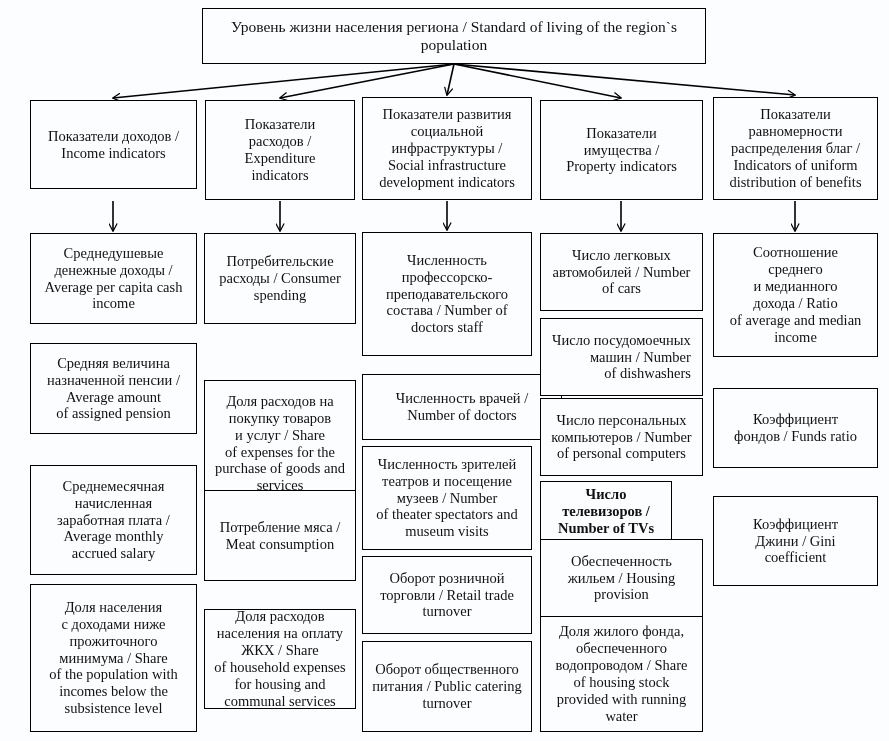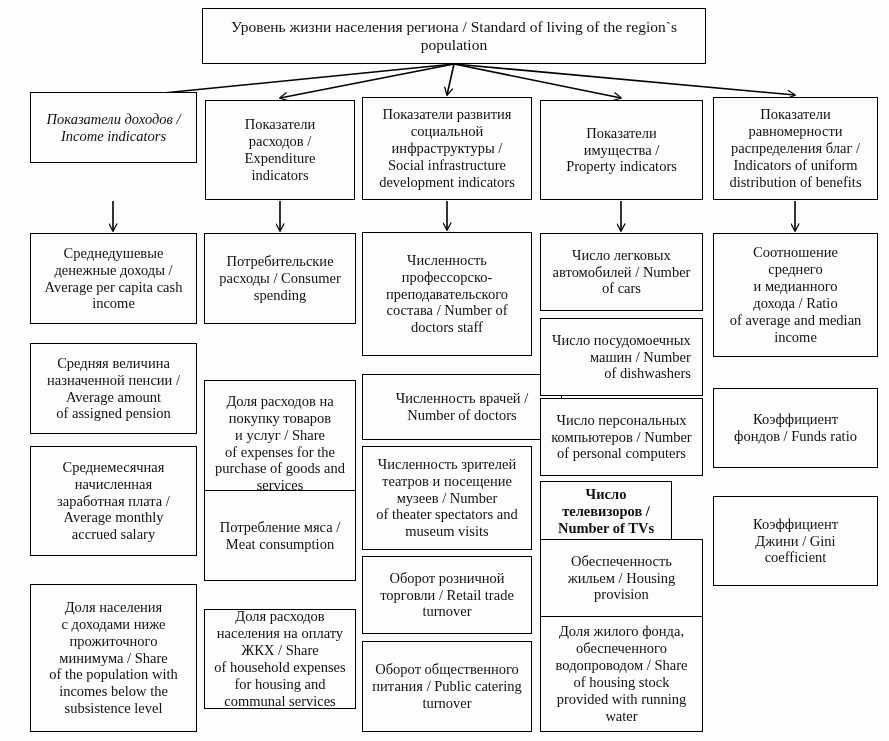--- a/index.html
+++ b/index.html
@@ -75,21 +75,21 @@
         <line x1="280" y1="201" x2="280" y2="231" marker-end="url(#ah)"></line>
         <line x1="447" y1="201" x2="447" y2="230" marker-end="url(#ah)"></line>
         <line x1="621" y1="201" x2="621" y2="231" marker-end="url(#ah)"></line>
         <line x1="795" y1="201" x2="795" y2="231" marker-end="url(#ah)"></line>
       </g>
   </svg>
 
   <div class="node root" style="left: 202px; top: 8px; width: 504px; height: 56px;">Уровень жизни населения региона / Standard of living of the region`s population</div>
 
   <div id="category-layer">
-      <div class="node cat" style="left: 30px; top: 92px; width: 167px; height: 71px; font-style: italic;">Показатели доходов /
+      <div class="node cat" style="left: 30px; top: 100px; width: 167px; height: 89px;">Показатели доходов /
 Income indicators</div>
       <div class="node cat" style="left: 205px; top: 100px; width: 150px; height: 100px;">Показатели
 расходов /
 Expenditure
 indicators</div>
       <div class="node cat" style="left: 362px; top: 97px; width: 170px; height: 103px;">Показатели развития
 социальной
 инфраструктуры /
 Social infrastructure
 development indicators</div>
@@ -104,21 +104,21 @@
     </div>
   <div id="leaf-layer">
       <div class="node leaf" style="left: 30px; top: 233px; width: 167px; height: 91px;">Среднедушевые
 денежные доходы /
 Average per capita cash
 income</div>
       <div class="node leaf" style="left: 30px; top: 343px; width: 167px; height: 91px;">Средняя величина
 назначенной пенсии /
 Average amount
 of assigned pension</div>
-      <div class="node leaf" style="left: 30px; top: 446px; width: 167px; height: 110px;">Среднемесячная
+      <div class="node leaf" style="left: 30px; top: 465px; width: 167px; height: 110px;">Среднемесячная
 начисленная
 заработная плата /
 Average monthly
 accrued salary</div>
       <div class="node leaf" style="left: 30px; top: 584px; width: 167px; height: 148px;">Доля населения
 с доходами ниже
 прожиточного
 минимума / Share
 of the population with
 incomes below the

